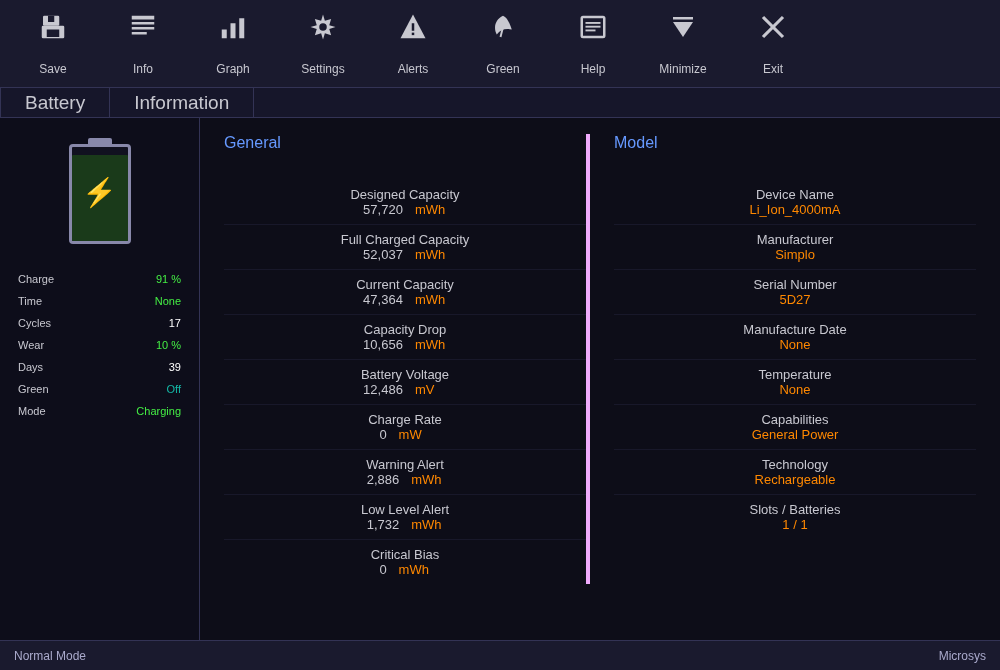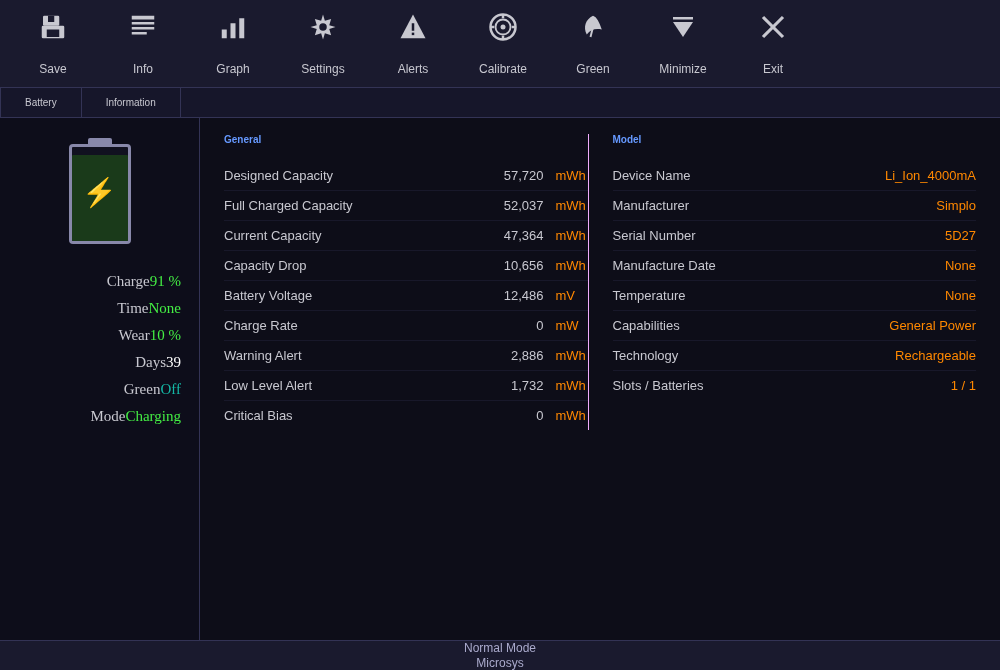--- a/index.html
+++ b/index.html
@@ -50,21 +50,21 @@
       background: #16162a;
       border-bottom: 1px solid #333355;
       height: 30px;
       align-items: center;
     }
     .nav-item {
       padding: 0 24px;
       height: 100%;
       display: flex;
       align-items: center;
-      font-size: 10px;
+      font-size: 19px;
       color: #c8c8d0;
       border-right: 1px solid #333355;
     }
     .nav-item:first-child { border-left: 1px solid #333355; }
 
     
     #main {
       display: flex;
       height: calc(670px - 88px - 30px - 30px);
     }
@@ -118,24 +118,23 @@
       left: 50%;
       transform: translate(-50%, -55%);
       font-size: 28px;
       color: #88dd88;
       z-index: 2;
     }
 
     .stat-row {
       width: 100%;
       display: flex;
-      justify-content: flex-end;
+      justify-content: space-between;
       padding: 5px 18px;
-      font-size: 15px;
-      font-family: Liberation Serif, serif;
+      font-size: 11px;
     }
     .stat-label { color: #c8c8d0; }
     .stat-value { color: #44ee44; }
     .stat-value.orange { color: #14b8a6; }
     .stat-value.white { color: #ffffff; }
 
     
     #right-panel {
       flex: 1;
       background: #0d0d18;
@@ -144,59 +143,59 @@
     }
 
     .info-columns {
       display: flex;
       gap: 0;
     }
     .info-col {
       flex: 1;
     }
     .info-col + .info-col {
-      border-left: 1px solid #f0abfc;
+      border-left: 4px solid #f0abfc;
       padding-left: 24px;
     }
 
     .section-title {
       color: #6699ff;
-      font-size: 10px;
-      font-weight: 700;
-      margin-bottom: 14px;
+      font-size: 16px;
+      font-weight: 400;
+      margin-bottom: 26px;
       padding-bottom: 2px;
     }
 
     .info-row {
       display: flex;
       justify-content: space-between;
       align-items: center;
       padding: 7px 0;
       border-bottom: 1px solid #18182a;
+      flex-direction: column;
     }
     .info-row:last-child { border-bottom: none; }
 
     .info-key { color: #c8c8d0; }
     .info-val-wrap { display: flex; align-items: center; gap: 12px; }
     .info-num { color: #c8c8d0; text-align: right; }
     .info-unit { color: #ff8800; min-width: 32px; }
     .info-text { color: #ff8800; }
 
     
     #status-bar {
       display: flex;
       justify-content: space-between;
       align-items: center;
       background: #1a1a2e;
       border-top: 1px solid #333355;
       height: 30px;
       padding: 0 14px;
       font-size: 12px;
       color: #aaaacc;
-      flex-direction: column;
     }
 
     
     .toolbar-icon svg { width: 30px; height: 30px; fill: #c8c8d0; }
 
   </style>
 </head>
 <body>
 
 <div id="toolbar">
@@ -251,46 +250,43 @@
     <div class="icon-wrap toolbar-icon">
       <svg viewBox="0 0 24 24" xmlns="http://www.w3.org/2000/svg">
         <polygon points="12,2 22,21 2,21"></polygon>
         <rect x="11" y="9" width="2" height="6" fill="#1a1a2e"></rect>
         <rect x="11" y="16.5" width="2" height="2" fill="#1a1a2e"></rect>
       </svg>
     </div>
     <span class="btn-label">Alerts</span>
   </div>
 
-  <div class="toolbar-btn">
-    <div class="icon-wrap toolbar-icon">
-      <svg viewBox="0 0 24 24" xmlns="http://www.w3.org/2000/svg">
-        <circle cx="12" cy="12" r="10" fill="none" stroke="#c8c8d0" stroke-width="2"></circle>
-        <circle cx="12" cy="12" r="6" fill="none" stroke="#c8c8d0" stroke-width="1.5"></circle>
-        <circle cx="12" cy="12" r="2"></circle>
-        <line x1="12" y1="2" x2="12" y2="5" stroke="#c8c8d0" stroke-width="2"></line>
-        <line x1="12" y1="19" x2="12" y2="22" stroke="#c8c8d0" stroke-width="2"></line>
-        <line x1="2" y1="12" x2="5" y2="12" stroke="#c8c8d0" stroke-width="2"></line>
-        <line x1="19" y1="12" x2="22" y2="12" stroke="#c8c8d0" stroke-width="2"></line>
-      </svg>
-    </div>
-    <span class="btn-label">Calibrate</span>
-  </div>
 
 
   <div class="toolbar-btn">
     <div class="icon-wrap toolbar-icon">
       <svg viewBox="0 0 24 24" xmlns="http://www.w3.org/2000/svg">
         <path d="M12 3 C6 6 4 12 7 18 C10 14 14 13 19 14 C17 8 15 4 12 3Z"></path>
         <line x1="12" y1="12" x2="10" y2="20" stroke="#c8c8d0" stroke-width="1.5"></line>
       </svg>
     </div>
     <span class="btn-label">Green</span>
   </div>
 
+  <div class="toolbar-btn">
+    <div class="icon-wrap toolbar-icon">
+      <svg viewBox="0 0 24 24" xmlns="http://www.w3.org/2000/svg">
+        <rect x="3" y="4" width="18" height="16" rx="1" fill="none" stroke="#c8c8d0" stroke-width="2"></rect>
+        <rect x="6" y="8" width="12" height="1.5"></rect>
+        <rect x="6" y="11" width="12" height="1.5"></rect>
+        <rect x="6" y="14" width="8" height="1.5"></rect>
+      </svg>
+    </div>
+    <span class="btn-label">Help</span>
+  </div>
 
   <div class="toolbar-btn">
     <div class="icon-wrap toolbar-icon">
       <svg viewBox="0 0 24 24" xmlns="http://www.w3.org/2000/svg">
         <polygon points="12,20 4,8 20,8"></polygon>
         <rect x="4" y="4" width="16" height="2"></rect>
       </svg>
     </div>
     <span class="btn-label">Minimize</span>
   </div>
@@ -329,20 +325,24 @@
 
     <div class="stat-row">
       <span class="stat-label">Charge</span>
       <span class="stat-value">91 %</span>
     </div>
     <div class="stat-row">
       <span class="stat-label">Time</span>
       <span class="stat-value">None</span>
     </div>
     <div class="stat-row">
+      <span class="stat-label">Cycles</span>
+      <span class="stat-value white">17</span>
+    </div>
+    <div class="stat-row">
       <span class="stat-label">Wear</span>
       <span class="stat-value">10 %</span>
     </div>
     <div class="stat-row">
       <span class="stat-label">Days</span>
       <span class="stat-value white">39</span>
     </div>
     <div class="stat-row">
       <span class="stat-label">Green</span>
       <span class="stat-value orange">Off</span>

